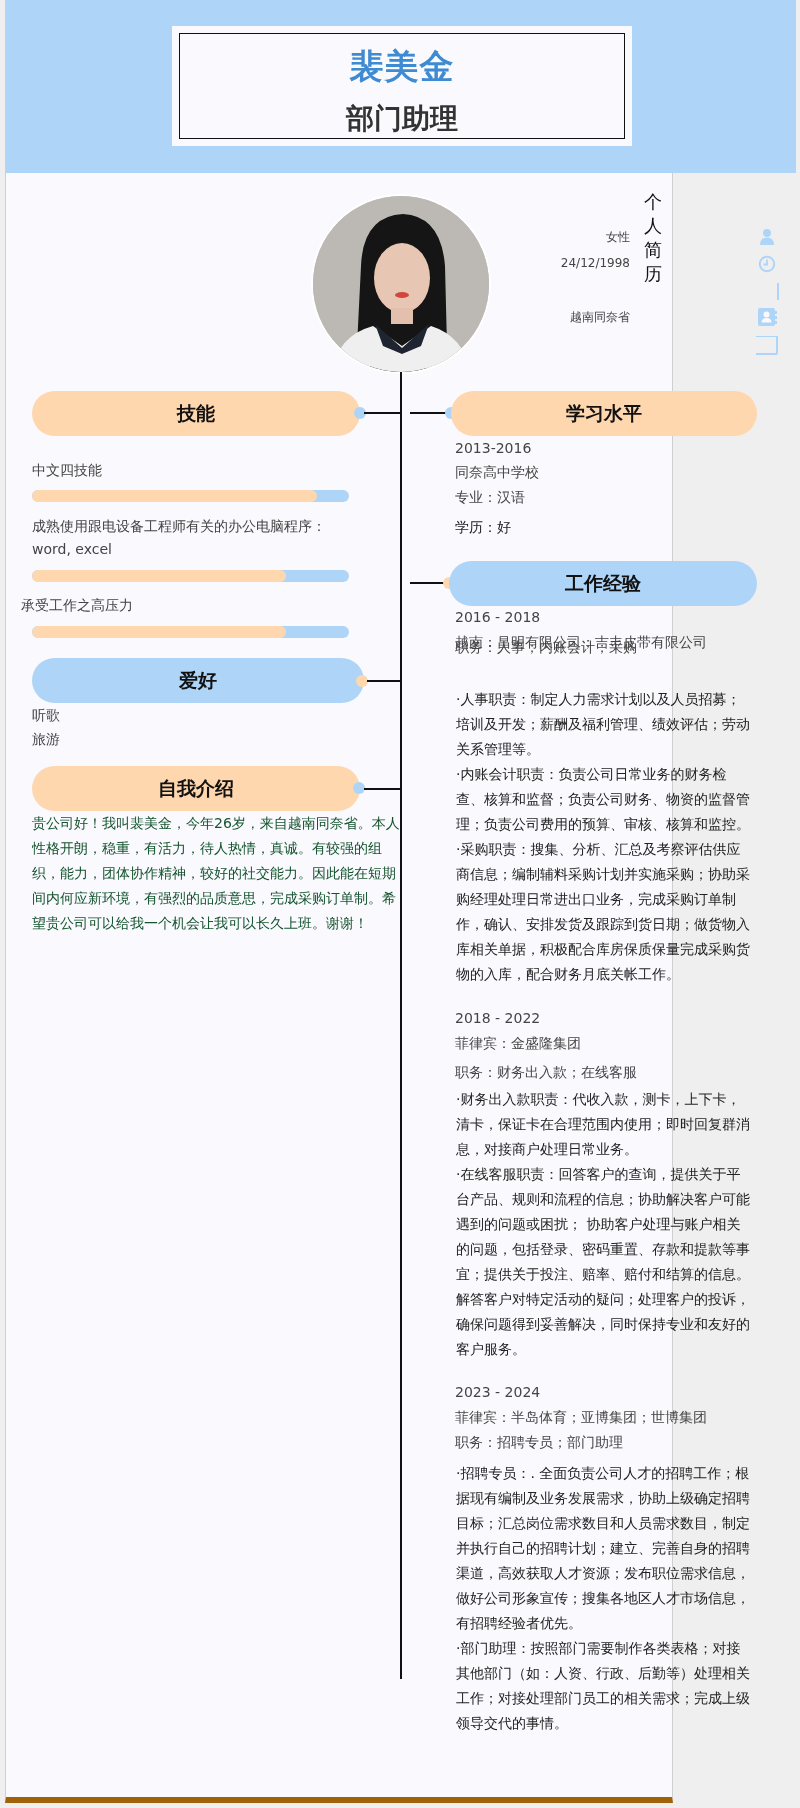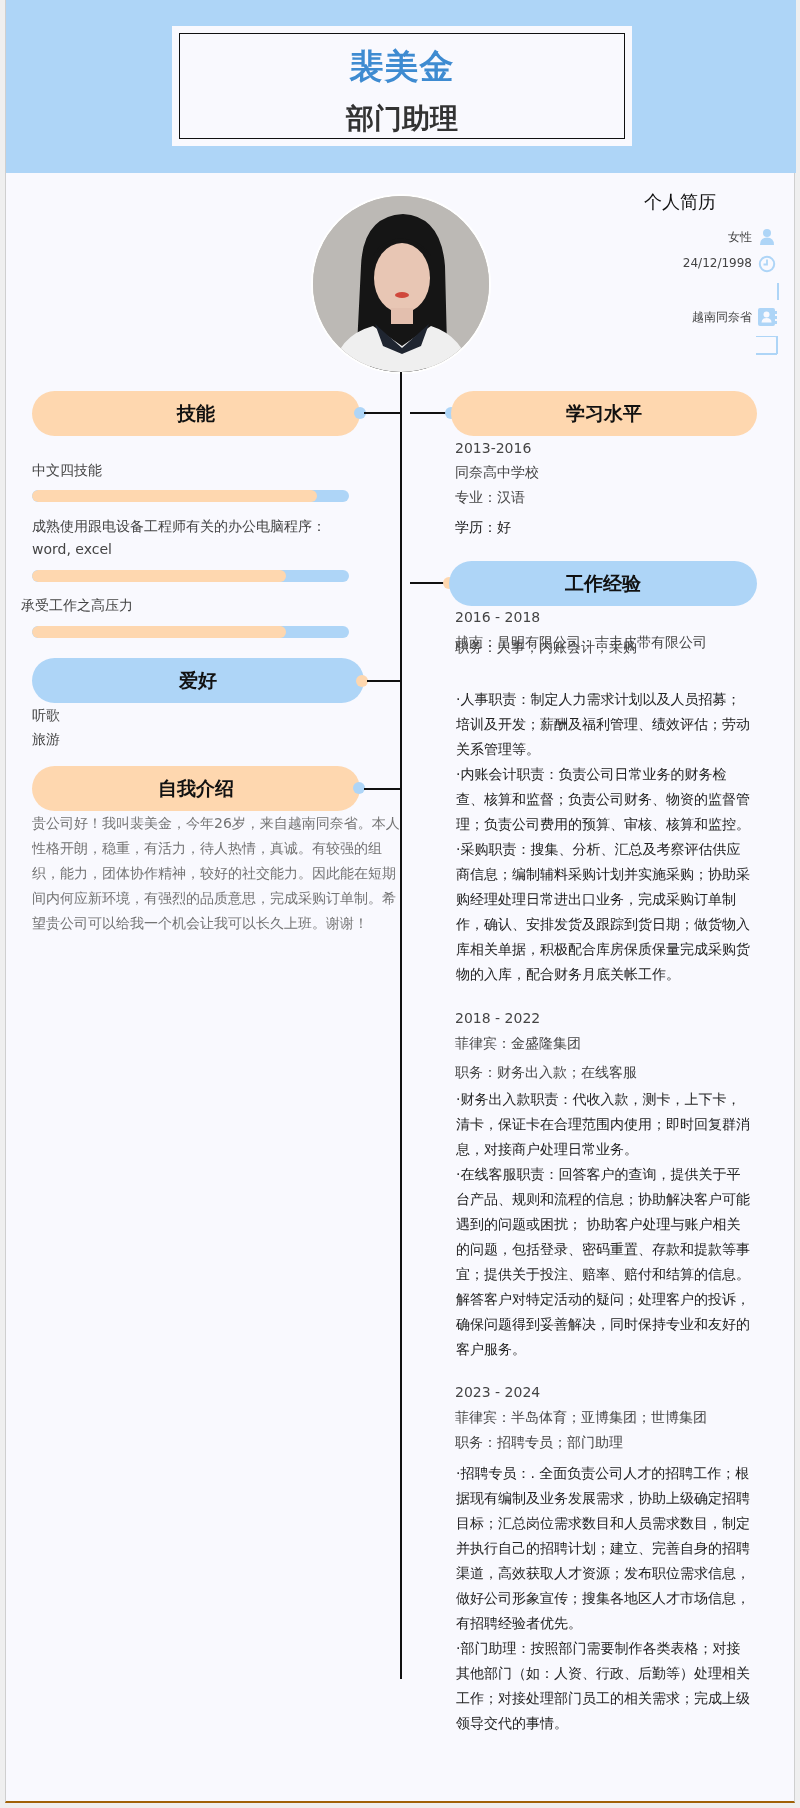--- a/index.html
+++ b/index.html
@@ -1,21 +1,21 @@
 <!DOCTYPE html>
 <html><head>
 <meta charset="utf-8">
 <style>
   * { box-sizing: border-box; margin: 0; padding: 0; }
   html, body { width: 800px; height: 1808px; background: #efefef; overflow: hidden; }
   body { font-family: "DejaVu Sans", "Liberation Sans", sans-serif; position: relative; }
   .page {
-    position: absolute; left: 5px; top: 0; width: 790px; height: 1803px;
+    position: absolute; left: 5px; top: 0; width: 668px; height: 1803px;
     background: #F9F9FE; border-left: 1px solid #cfcfcf; border-right: 1px solid #cfcfcf;
-    border-bottom: 2px solid #a16207;
+    border-bottom: 6px solid #a16207;
   }
   .header-band {
     position: absolute; left: 0; top: 0; width: 790px; height: 173px; background: #AED5F7;
   }
   .name-card {
     position: absolute; left: 166px; top: 26px; width: 460px; height: 120px; background: #F9F9FE;
   }
   .name-card-inner {
     position: absolute; left: 7px; top: 7px; width: 446px; height: 106px; border: 1.5px solid #111;
     text-align: center;
@@ -55,21 +55,21 @@
   .dot { position: absolute; width: 12px; height: 12px; border-radius: 50%; }
   .dot.blue { background: #AED5F7; }
   .dot.orange { background: #FED7AF; }
   .connector { position: absolute; height: 1.5px; background: #111; }
   .txt { position: absolute; font-size: 14px; color: #444; white-space: nowrap; }
   .skill-bar {
     position: absolute; left: 26px; width: 317px; height: 12px; border-radius: 6px; background: #AED5F7; overflow: hidden;
   }
   .skill-fill { height: 100%; background: #FED7AF; border-radius: 6px; }
   .para {
-    position: absolute; font-size: 14px; color: #737373; line-height: 25px;
+    position: absolute; font-size: 14px; color: #14532d; line-height: 25px;
   }
   .para.dark { color: #222; }
   .right-col { left: 450px; width: 304px; }
 </style>
 </head>
 <body>
 
 <div class="page">
 
   <div class="header-band"></div>

